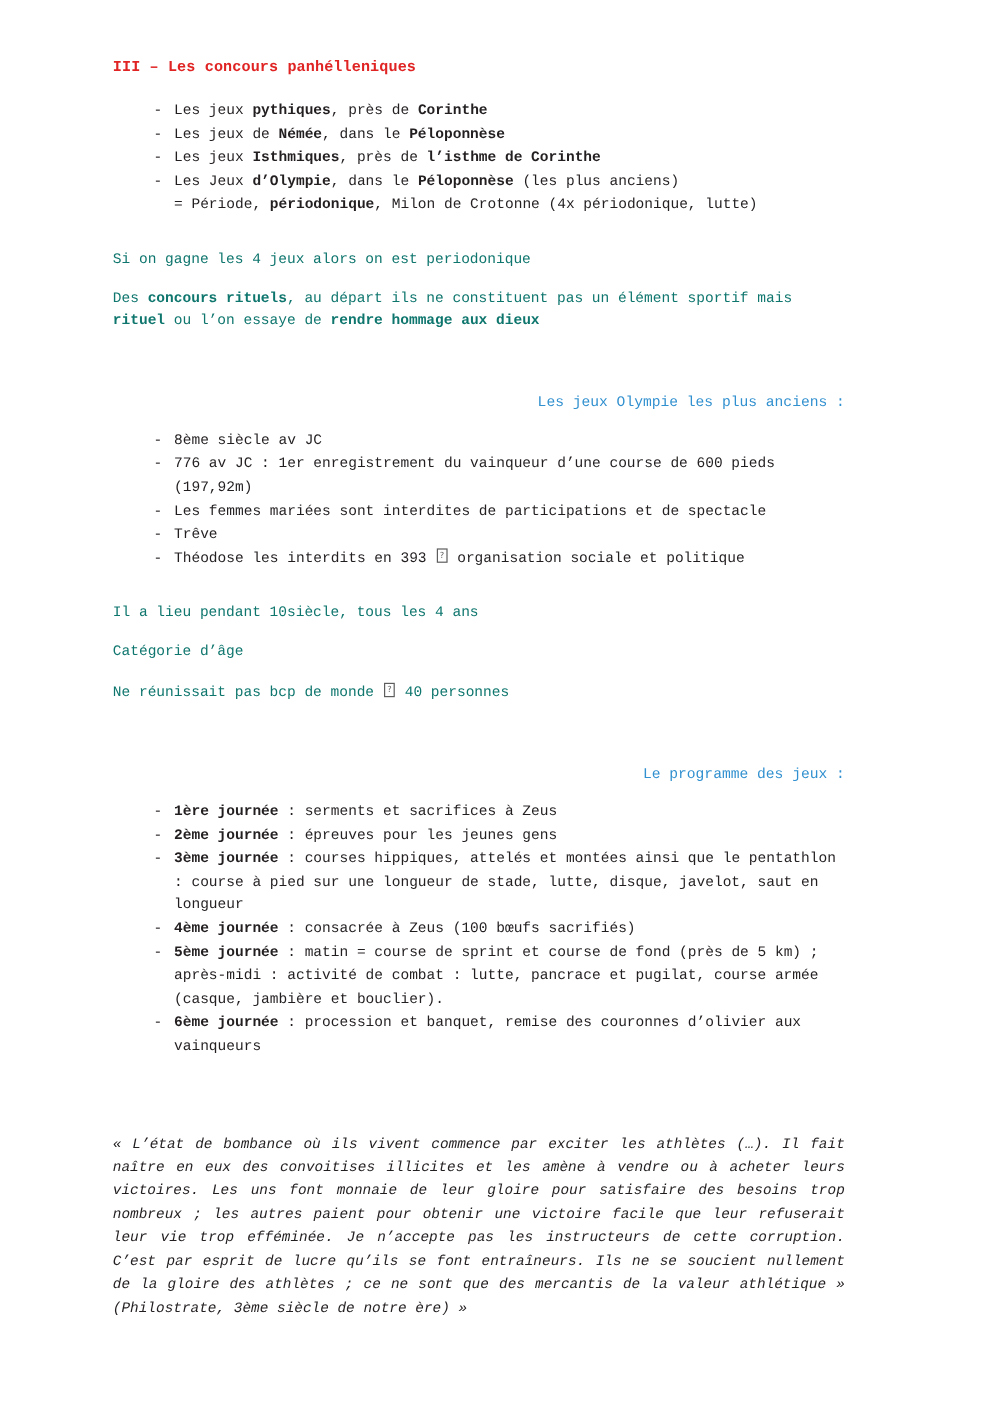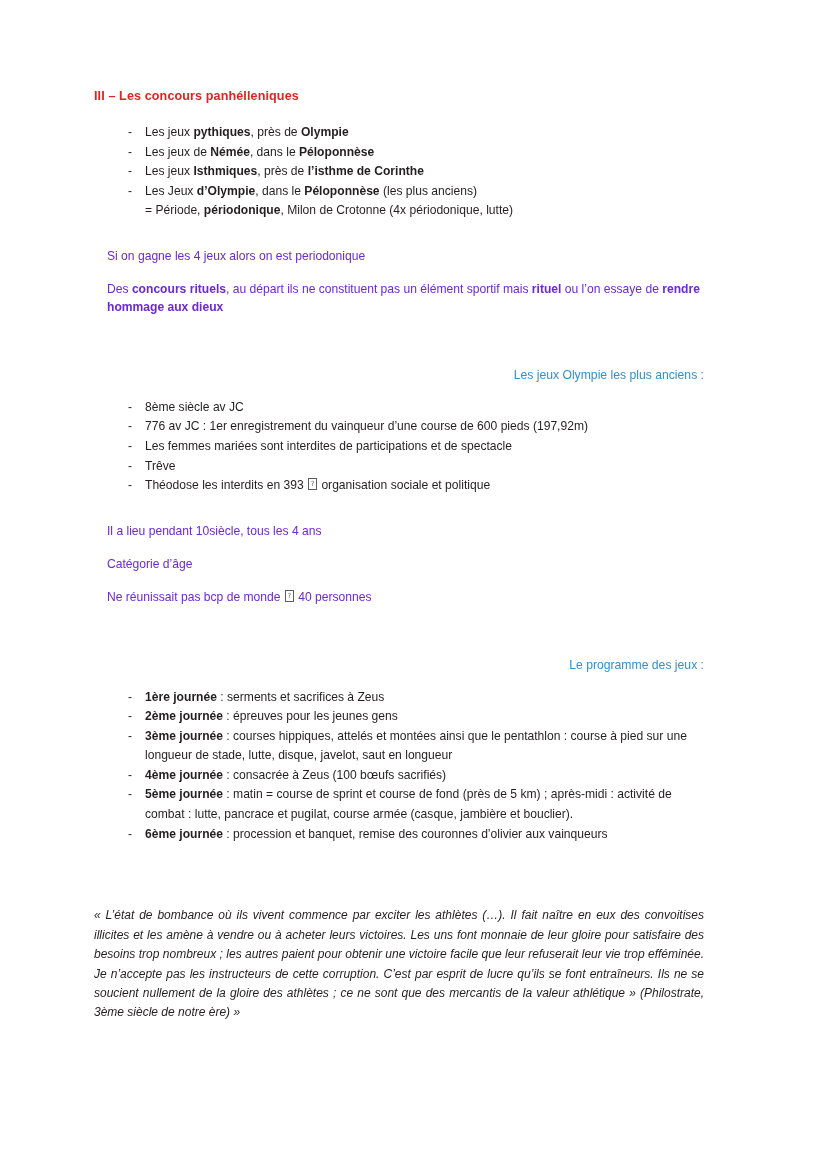--- a/index.html
+++ b/index.html
@@ -12,44 +12,45 @@
     height: 1171px;
     font-family: "Liberation Sans", sans-serif;
     color: #231f20;
     -webkit-font-smoothing: antialiased;
   }
   .page {
     position: relative;
     width: 800px;
     height: 1171px;
     box-sizing: border-box;
-    padding: 88px 96px 0 94px;
+    padding: 48px 96px 0 94px;
     background: #fff;
+    font-family: Liberation Mono, monospace;
   }
   .h-red {
     color: #e02424;
     font-weight: bold;
     font-size: 12.6px;
     line-height: 1.35;
     margin: 0 0 18px 0;
     letter-spacing: 0.1px;
   }
   .h-blue {
     color: #3190cf;
     font-weight: normal;
     font-size: 12.2px;
     line-height: 1.35;
     margin: 0 0 14px 0;
     text-align: right;
   }
   p.body-par {
     font-size: 12.1px;
     line-height: 1.5;
-    margin: 0 0 15px 13px;
-    color: #6d28d9;
+    margin: 0 0 15px 0;
+    color: #0f766e;
   }
   ul.dashlist {
     list-style: none;
     margin: 0 0 14px 0;
     padding: 0;
   }
   ul.dashlist > li {
     position: relative;
     font-size: 12.1px;
     line-height: 1.62;
@@ -96,21 +97,21 @@
 </style>
 </head>
 <body>
 
 <div class="page">
 
   <h2 class="h-red">III – Les concours panhélleniques</h2>
 
   <ul class="dashlist">
     <li>
-      <span class="dash">-</span><span>Les jeux </span><b>pythiques</b><span>, près de </span><b>Olympie</b>
+      <span class="dash">-</span><span>Les jeux </span><b>pythiques</b><span>, près de </span><b>Corinthe</b>
     </li>
     <li>
       <span class="dash">-</span><span>Les jeux de </span><b>Némée</b><span>, dans le </span><b>Péloponnèse</b>
     </li>
     <li>
       <span class="dash">-</span><span>Les jeux </span><b>Isthmiques</b><span>, près de </span><b>l’isthme de Corinthe</b>
     </li>
     <li>
       <span class="dash">-</span><span>Les Jeux </span><b>d’Olympie</b><span>, dans le </span><b>Péloponnèse</b><span> (les plus anciens)</span>
       <span class="cont-line"><span>= Période, </span><b>périodonique</b><span>, Milon de Crotonne (4x périodonique, lutte)</span></span>

